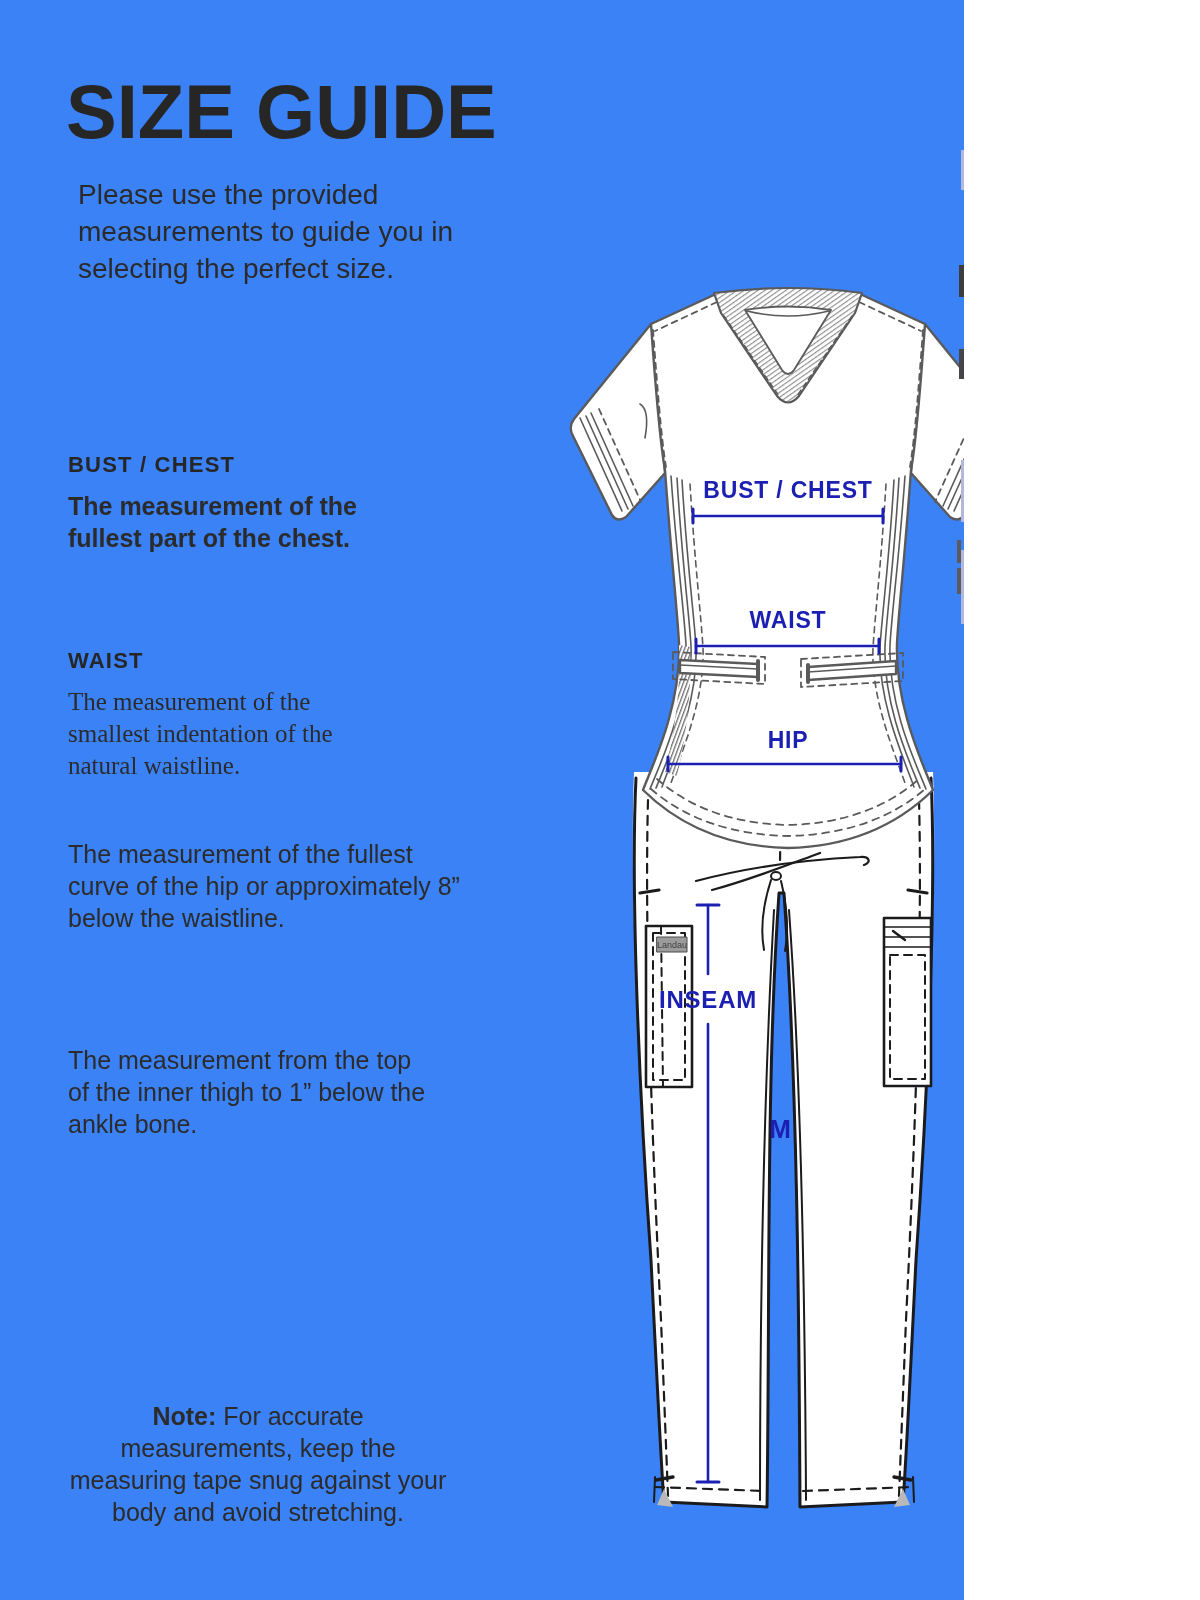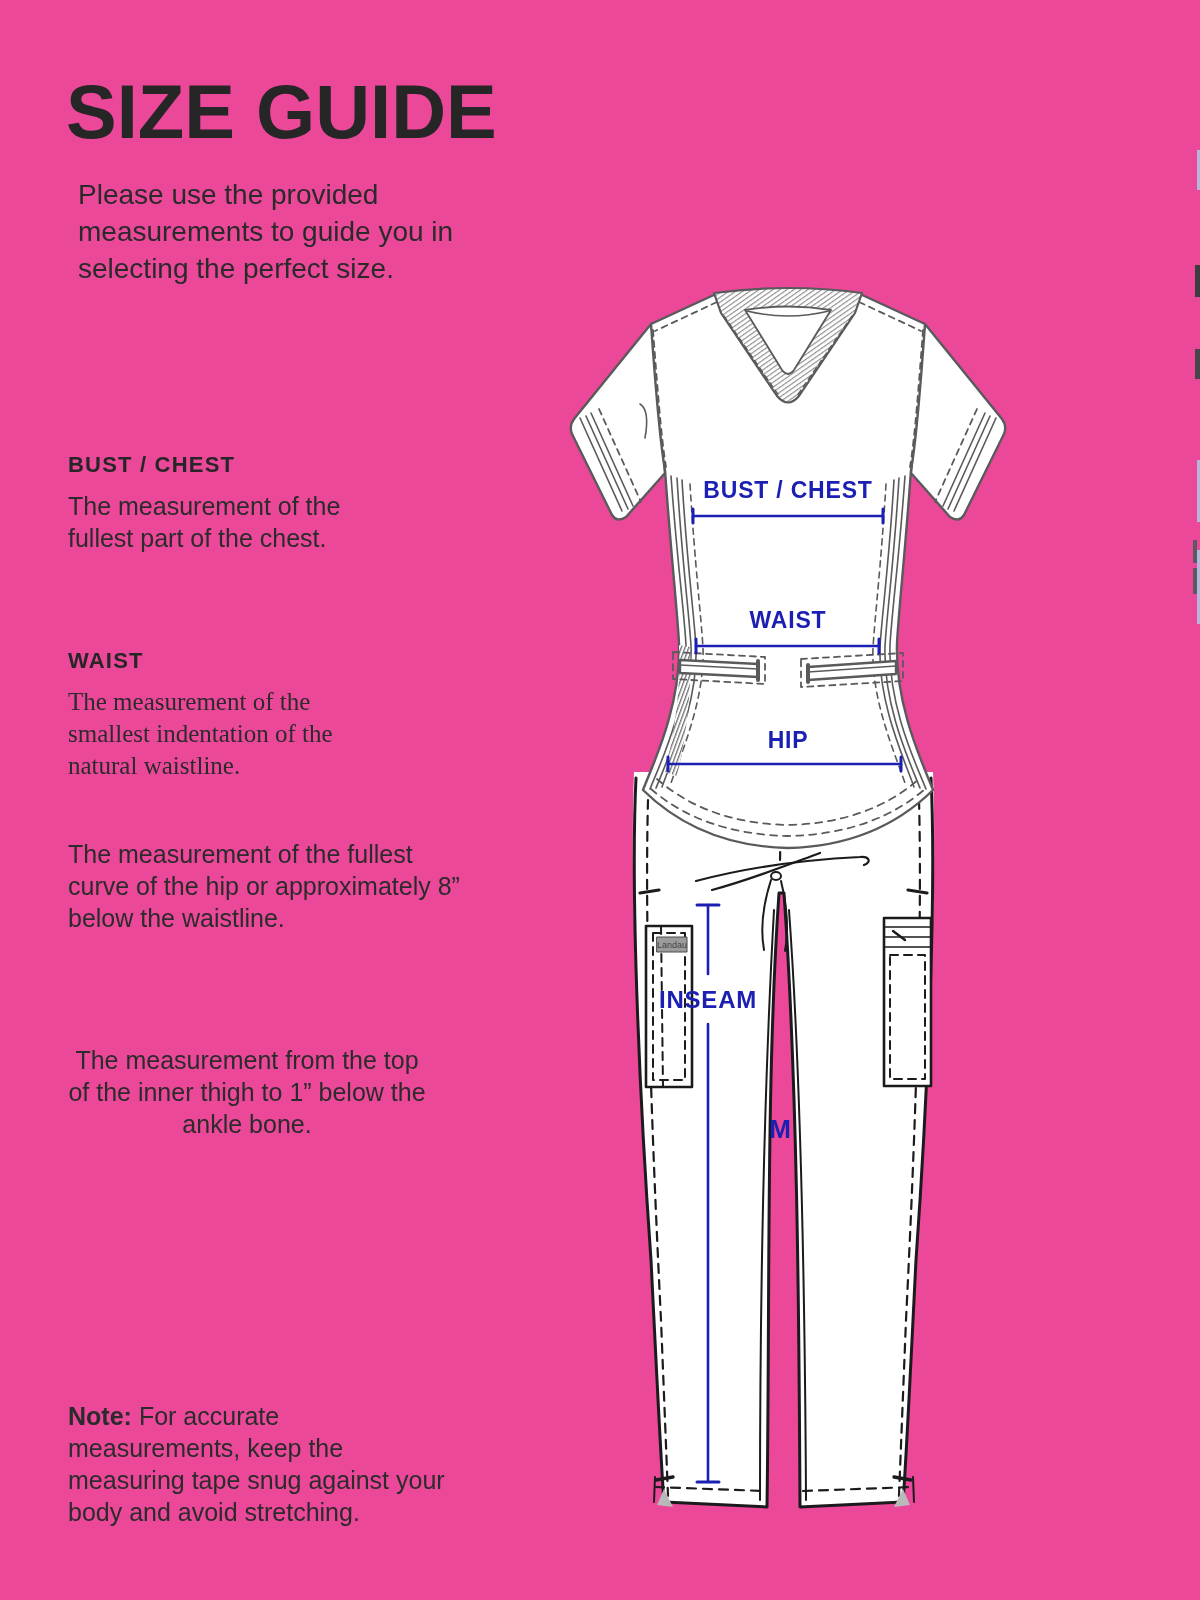--- a/index.html
+++ b/index.html
@@ -1,39 +1,39 @@
 <!DOCTYPE html>
 <html><head>
 <meta charset="utf-8">
 <style>
   html,body{margin:0;padding:0;background:#fff;}
   .canvas{
-    position:relative;width:1200px;height:1600px;background:#ec4899;
+    position:relative;width:964px;height:1600px;background:#3b82f6;
     font-family:"Liberation Sans", sans-serif;color:#262626;overflow:hidden;
   }
   .page-title{
     position:absolute;left:66px;top:68px;
     font-size:76px;font-weight:800;letter-spacing:0px;color:#262626;
   }
   .intro{
     position:absolute;left:68px;top:176px;max-width:432px;
     font-size:28px;line-height:37px;color:#2a2a2a;margin-left:10px;
   }
   .section{position:absolute;left:68px;}
   .section h3{
     margin:0 0 12px 0;font-size:22px;font-weight:700;letter-spacing:1.2px;color:#262626;
   }
   .section p{margin:0;font-size:25px;line-height:32px;color:#2b2b2b;}
-  .sec-bust{top:452px;} .sec-bust p{max-width:300px;}
+  .sec-bust{top:452px;} .sec-bust p{max-width:300px;font-weight:bold;}
   .sec-waist{top:648px;} .sec-waist p{max-width:330px;font-family:Liberation Serif, serif;}
   .sec-hips{top:838px;} .sec-hips p{max-width:405px;}
-  .sec-inseam{top:1044px;} .sec-inseam p{max-width:358px;text-align:center;}
+  .sec-inseam{top:1044px;} .sec-inseam p{max-width:358px;}
   .note{
     position:absolute;left:68px;top:1400px;max-width:380px;
-    font-size:25px;line-height:32px;color:#2b2b2b;
+    font-size:25px;line-height:32px;color:#2b2b2b;text-align:center;
   }
   .note b{font-weight:700;margin-right:7px;}
   .diagram{position:absolute;left:0;top:0;width:1200px;height:1600px;}
   .blue-label{font-weight:700;fill:#1c20b2;font-family:"Liberation Sans",sans-serif;}
   
   .edge-mark{position:absolute;right:0;}
   .em1{top:265px;height:32px;width:5px;background:#3d3d40;}
   .em2{top:349px;height:30px;width:5px;background:#46464a;}
   .em3{top:540px;height:23px;width:4px;background:#5a5a60;right:3px;}
   .em4{top:568px;height:26px;width:4px;background:#5a5a60;right:3px;}

